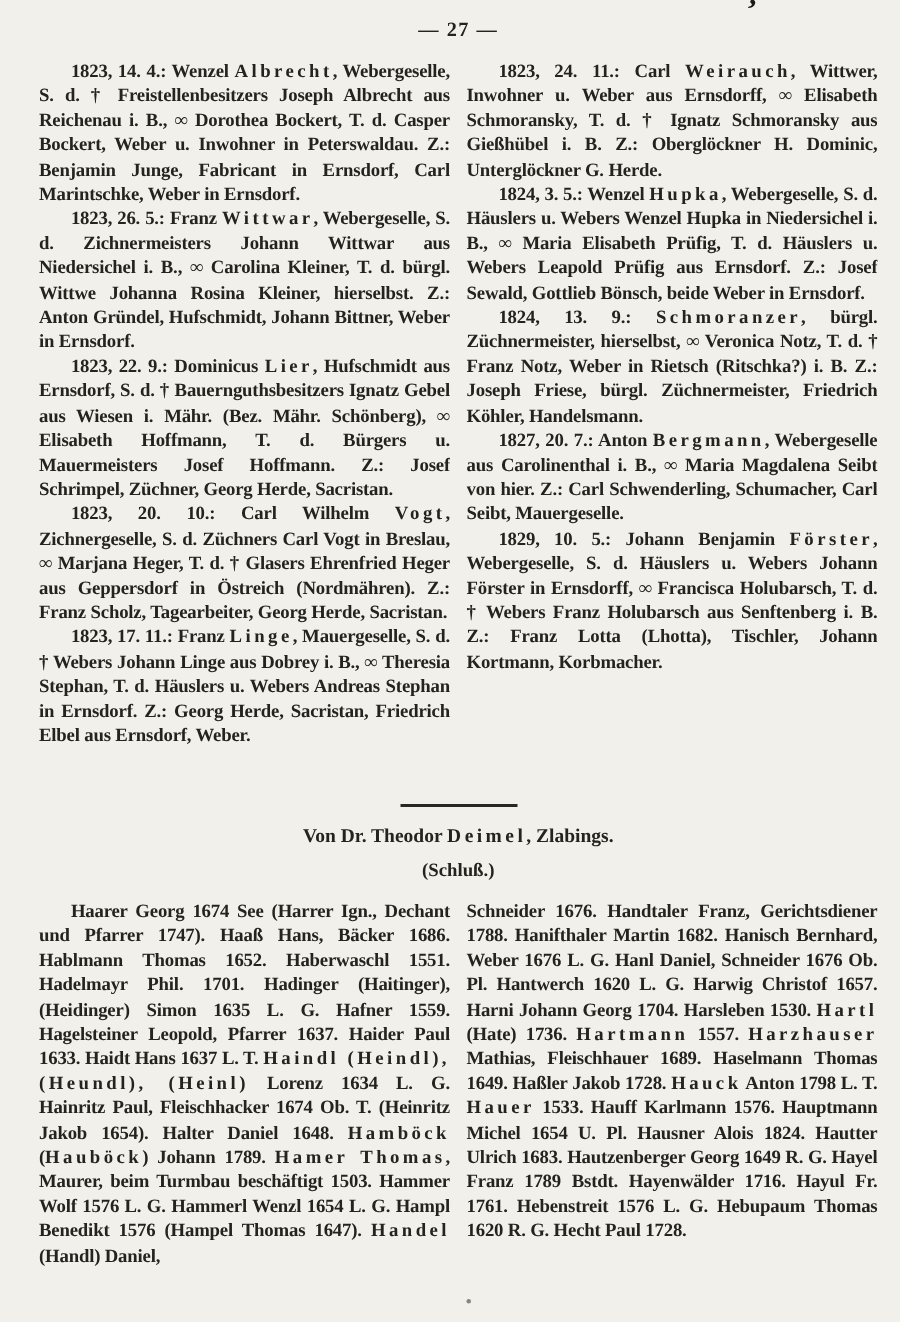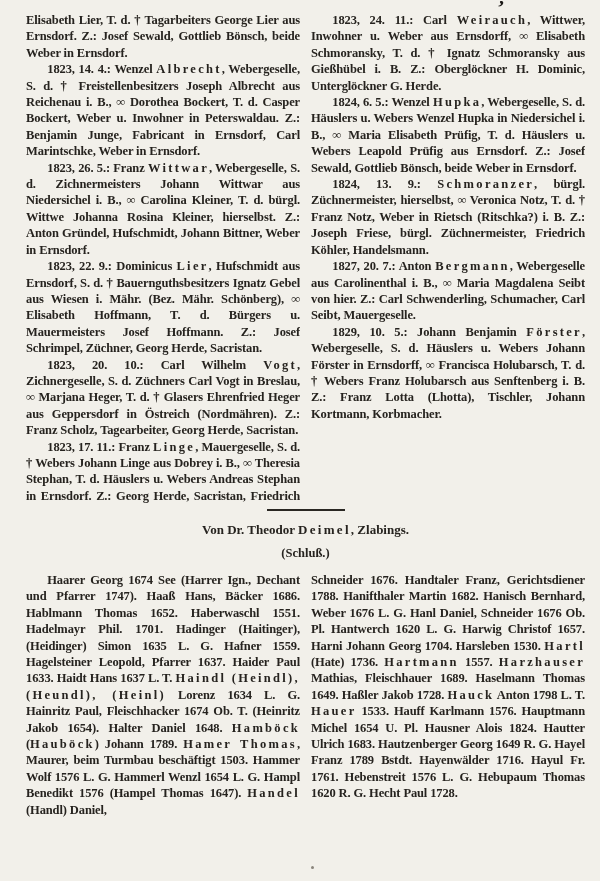--- a/index.html
+++ b/index.html
@@ -28,33 +28,33 @@
   .bottom-cols{margin-top:11px;}
   .speck{position:absolute;left:311px;top:866px;width:3px;height:3px;border-radius:50%;background:#8a857d;}
 </style>
 </head>
 <body>
 
 <div class="page">
 
   <div class="ink-mark">’</div>
 
+  <div class="pagenum">— 27 —</div>
 
   <div class="cols top-cols">
     <div class="col">
-        <p class="para"><span>Elisabeth Lier, T. d. † Tagarbeiters George Lier aus Ernsdorf. Z.: Josef Sewald, Gottlieb Bönsch, beide Weber in Ernsdorf.</span></p>
         <p class="para indent"><span>1823, 14. 4.: Wenzel </span><span class="sperr">Albrecht</span><span>, Webergeselle, S. d. † Freistellenbesitzers Joseph Albrecht aus Reichenau i. B., ∞ Dorothea Bockert, T. d. Casper Bockert, Weber u. Inwohner in Peterswaldau. Z.: Benjamin Junge, Fabricant in Ernsdorf, Carl Marintschke, Weber in Ernsdorf.</span></p>
         <p class="para indent"><span>1823, 26. 5.: Franz </span><span class="sperr">Wittwar</span><span>, Webergeselle, S. d. Zichnermeisters Johann Wittwar aus Niedersichel i. B., ∞ Carolina Kleiner, T. d. bürgl. Wittwe Johanna Rosina Kleiner, hierselbst. Z.: Anton Gründel, Hufschmidt, Johann Bittner, Weber in Ernsdorf.</span></p>
         <p class="para indent"><span>1823, 22. 9.: Dominicus </span><span class="sperr">Lier</span><span>, Hufschmidt aus Ernsdorf, S. d. † Bauernguthsbesitzers Ignatz Gebel aus Wiesen i. Mähr. (Bez. Mähr. Schönberg), ∞ Elisabeth Hoffmann, T. d. Bürgers u. Mauermeisters Josef Hoffmann. Z.: Josef Schrimpel, Züchner, Georg Herde, Sacristan.</span></p>
         <p class="para indent"><span>1823, 20. 10.: Carl Wilhelm </span><span class="sperr">Vogt</span><span>, Zichnergeselle, S. d. Züchners Carl Vogt in Breslau, ∞ Marjana Heger, T. d. † Glasers Ehrenfried Heger aus Geppersdorf in Östreich (Nordmähren). Z.: Franz Scholz, Tagearbeiter, Georg Herde, Sacristan.</span></p>
         <p class="para indent"><span>1823, 17. 11.: Franz </span><span class="sperr">Linge</span><span>, Mauergeselle, S. d. † Webers Johann Linge aus Dobrey i. B., ∞ Theresia Stephan, T. d. Häuslers u. Webers Andreas Stephan in Ernsdorf. Z.: Georg Herde, Sacristan, Friedrich Elbel aus Ernsdorf, Weber.</span></p>
       </div>
     <div class="col">
         <p class="para indent"><span>1823, 24. 11.: Carl </span><span class="sperr">Weirauch</span><span>, Wittwer, Inwohner u. Weber aus Ernsdorff, ∞ Elisabeth Schmoransky, T. d. † Ignatz Schmoransky aus Gießhübel i. B. Z.: Oberglöckner H. Dominic, Unterglöckner G. Herde.</span></p>
-        <p class="para indent"><span>1824, 6. 5.: Wenzel </span><span class="sperr">Hupka</span><span>, Webergeselle, S. d. Häuslers u. Webers Wenzel Hupka in Niedersichel i. B., ∞ Maria Elisabeth Prüfig, T. d. Häuslers u. Webers Leapold Prüfig aus Ernsdorf. Z.: Josef Sewald, Gottlieb Bönsch, beide Weber in Ernsdorf.</span></p>
+        <p class="para indent"><span>1824, 3. 5.: Wenzel </span><span class="sperr">Hupka</span><span>, Webergeselle, S. d. Häuslers u. Webers Wenzel Hupka in Niedersichel i. B., ∞ Maria Elisabeth Prüfig, T. d. Häuslers u. Webers Leapold Prüfig aus Ernsdorf. Z.: Josef Sewald, Gottlieb Bönsch, beide Weber in Ernsdorf.</span></p>
         <p class="para indent"><span>1824, 13. 9.: </span><span class="sperr">Schmoranzer</span><span>, bürgl. Züchnermeister, hierselbst, ∞ Veronica Notz, T. d. † Franz Notz, Weber in Rietsch (Ritschka?) i. B. Z.: Joseph Friese, bürgl. Züchnermeister, Friedrich Köhler, Handelsmann.</span></p>
         <p class="para indent"><span>1827, 20. 7.: Anton </span><span class="sperr">Bergmann</span><span>, Webergeselle aus Carolinenthal i. B., ∞ Maria Magdalena Seibt von hier. Z.: Carl Schwenderling, Schumacher, Carl Seibt, Mauergeselle.</span></p>
         <p class="para indent"><span>1829, 10. 5.: Johann Benjamin </span><span class="sperr">Förster</span><span>, Webergeselle, S. d. Häuslers u. Webers Johann Förster in Ernsdorff, ∞ Francisca Holubarsch, T. d. † Webers Franz Holubarsch aus Senftenberg i. B. Z.: Franz Lotta (Lhotta), Tischler, Johann Kortmann, Korbmacher.</span></p>
       </div>
   </div>
 
   <div class="rule"></div>
 
 
   <div class="byline"><span>Von Dr. Theodor </span><span class="sperr">Deimel</span><span>, Zlabings.</span></div>

